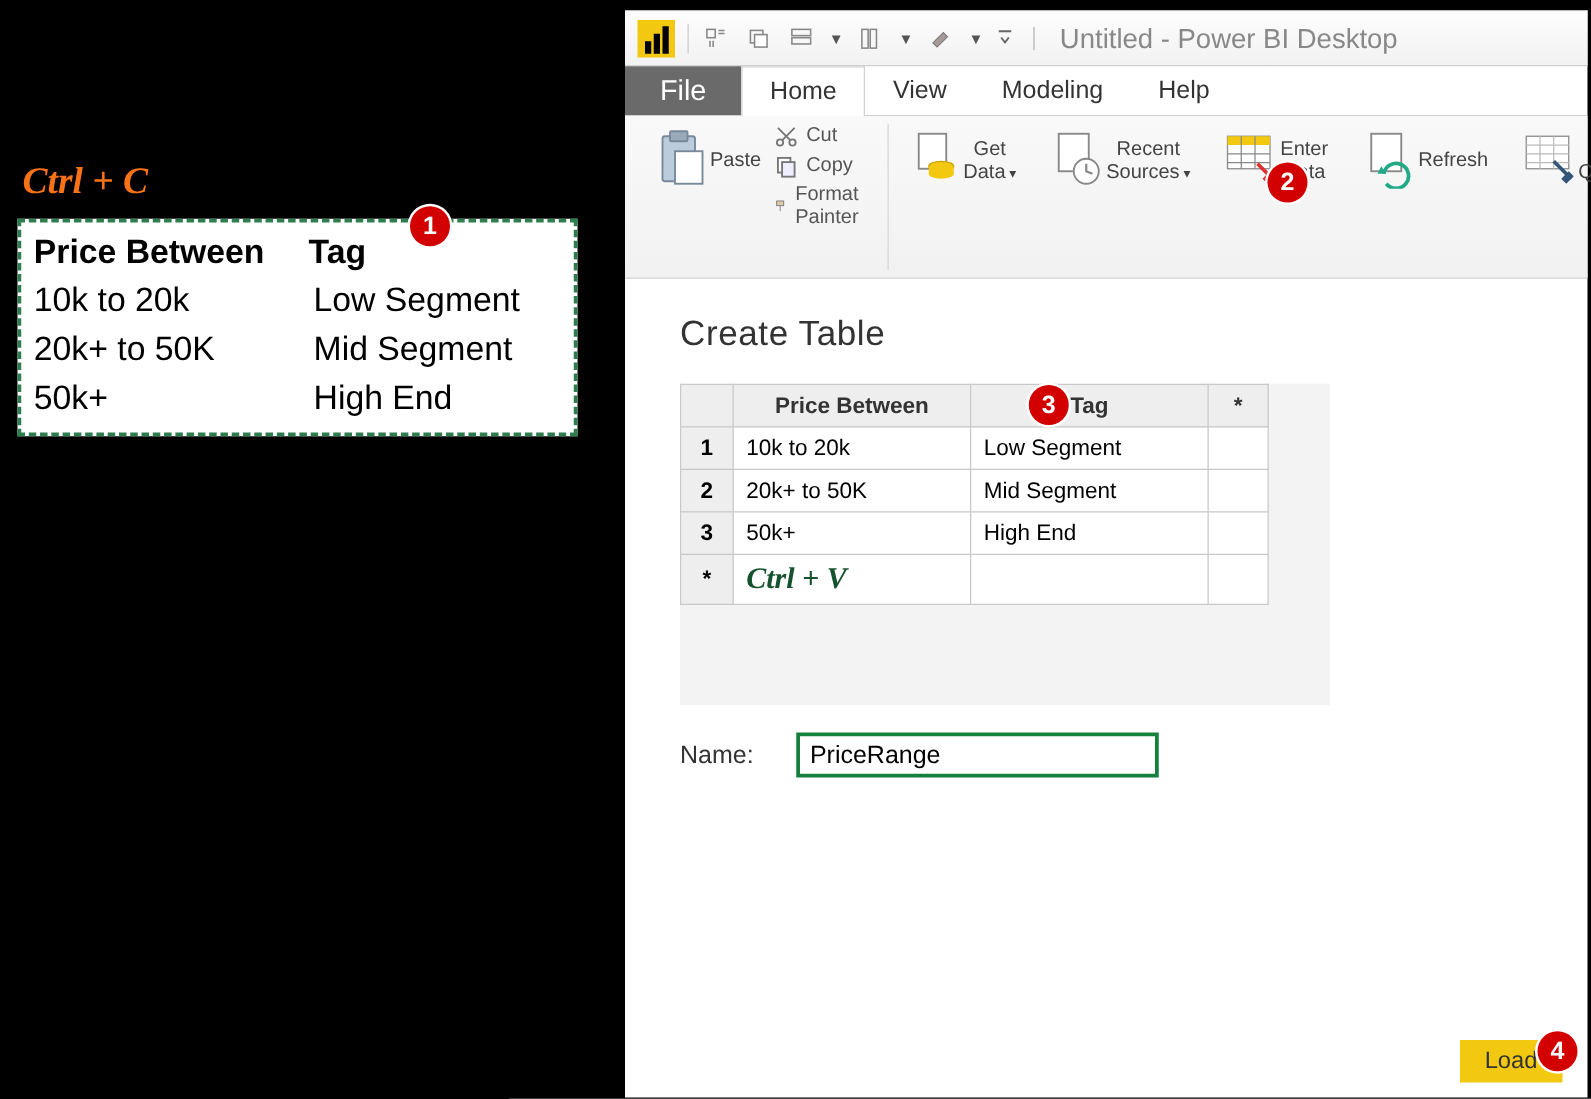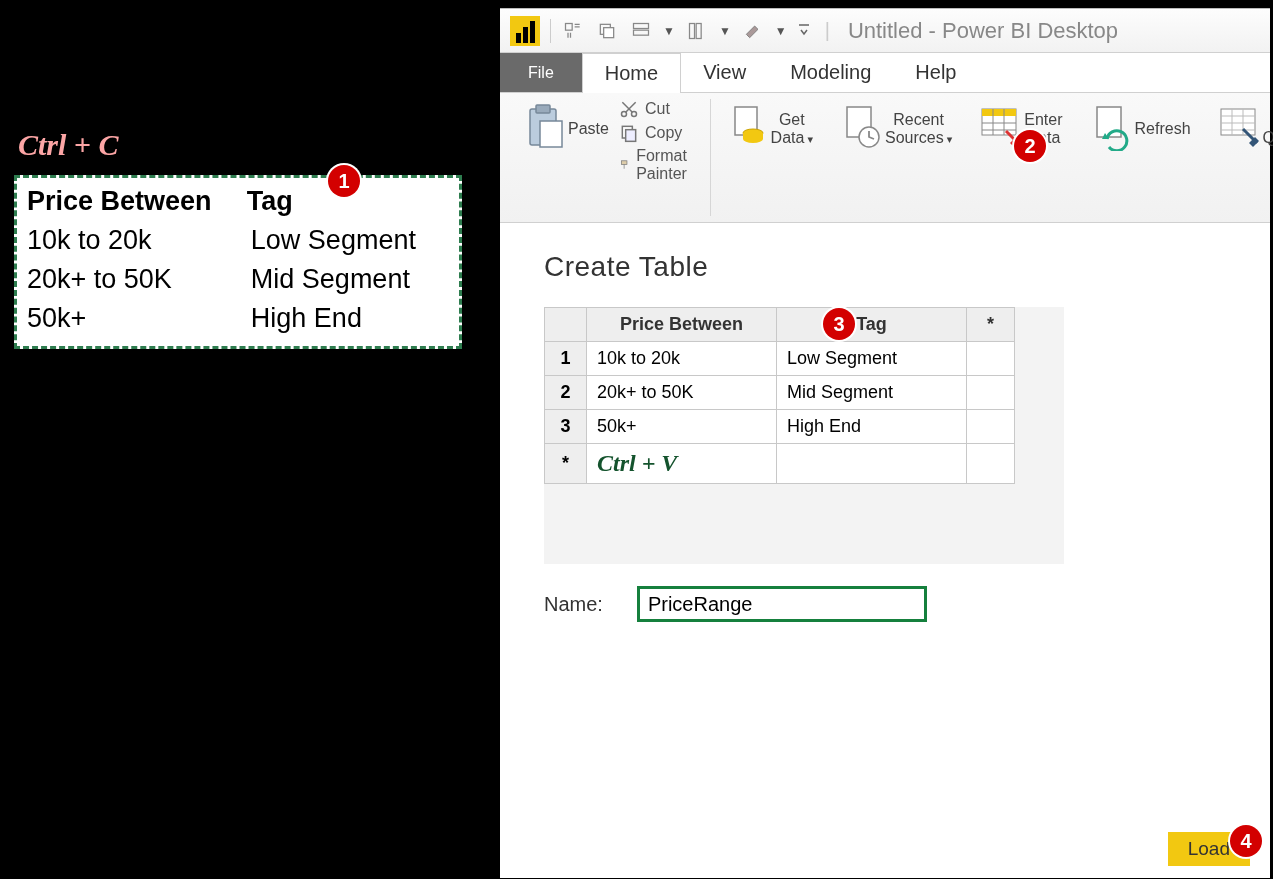--- a/index.html
+++ b/index.html
@@ -1,17 +1,17 @@
 <!DOCTYPE html>
 <html><head>
 <meta charset="utf-8">
 <style>
   * { box-sizing: border-box; margin: 0; padding: 0; }
   body { font-family: "Segoe UI", Tahoma, sans-serif; background: #000; width: 1273px; height: 879px; position: relative; overflow: hidden; }
-  .ctrl-c-label { position: absolute; left: 18px; top: 128px; font-family: "Comic Sans MS", cursive; font-style: italic; font-weight: bold; color: #fca5a5; font-size: 30px; }
+  .ctrl-c-label { position: absolute; left: 18px; top: 128px; font-family: "Comic Sans MS", cursive; font-style: italic; font-weight: bold; color: #f97316; font-size: 30px; }
   .excel-box { position: absolute; left: 14px; top: 175px; background: #fff; border: 3px dashed #2e7d4f; padding: 6px 10px 8px 10px; width: 448px; }
   .excel-box table { border-collapse: collapse; width: 100%; }
   .excel-box th { text-align: left; font-weight: 700; font-size: 27px; color: #000; padding: 2px 8px 4px 0; }
   .excel-box td { font-size: 27px; color: #000; padding: 4px 8px 4px 0; }
   .excel-box td.c2 { padding-left: 4px; }
 
   
   .pbi { position: absolute; left: 500px; top: 8px; width: 770px; height: 870px; background: #fff; border-top: 1px solid #bbb; }
   .title-bar { height: 44px; background: linear-gradient(#fdfdfd,#f2f2f2); border-bottom: 1px solid #d0d0d0; display: flex; align-items: center; padding-left: 10px; gap: 10px; }
   .pbi-logo { width: 30px; height: 30px; background: #f2c811; display: flex; align-items: flex-end; justify-content: center; gap: 2px; padding-bottom: 3px; }
@@ -20,21 +20,21 @@
   .divider { width: 1px; height: 24px; background: #ccc; }
   .qat-icon { width: 24px; height: 24px; display: inline-flex; align-items: center; justify-content: center; color: #666; }
   .qat-icon svg { width: 20px; height: 20px; }
   .title-caret { font-size: 12px; color: #555; }
   .title-sep { color: #ccc; font-size: 20px; margin: 0 4px; }
   .win-title { color: #888; font-size: 22px; margin-left: 4px; }
 
   
   .tabs { height: 40px; display: flex; align-items: stretch; border-bottom: 1px solid #d0d0d0; }
   .tab { display: flex; align-items: center; justify-content: center; font-size: 20px; color: #333; padding: 0 22px; cursor: pointer; position: relative; }
-  .tab.file { background: #6a6a6a; color: #fff; padding: 0 28px; font-size: 16px; }
+  .tab.file { background: #6a6a6a; color: #fff; padding: 0 28px; font-size: 23px; }
   .tab.active { background: #fff; border-top: 1px solid #d0d0d0; border-left: 1px solid #d0d0d0; border-right: 1px solid #d0d0d0; margin-bottom: -1px; }
 
   
   .ribbon { height: 130px; background: linear-gradient(#f9f9f9,#f1f1f1); border-bottom: 1px solid #d0d0d0; display: flex; align-items: stretch; padding: 6px 8px; }
   .rgroup { display: flex; flex-direction: column; align-items: flex-end; justify-content: flex-start; padding: 0 6px; position: relative; }
   .rgroup.vsep { border-right: 1px solid #d6d6d6; }
   .rbig { display: flex; flex-direction: row; align-items: center; cursor: pointer; padding: 4px 6px; }
   .rbig .ic { width: 48px; height: 48px; display: flex; align-items: center; justify-content: center; }
   .rbig .lbl { font-size: 16px; color: #444; text-align: center; line-height: 1.15; margin-top: 4px; }
   .rbig .drop::after { content: " \25BE"; font-size: 11px; color: #444; }

